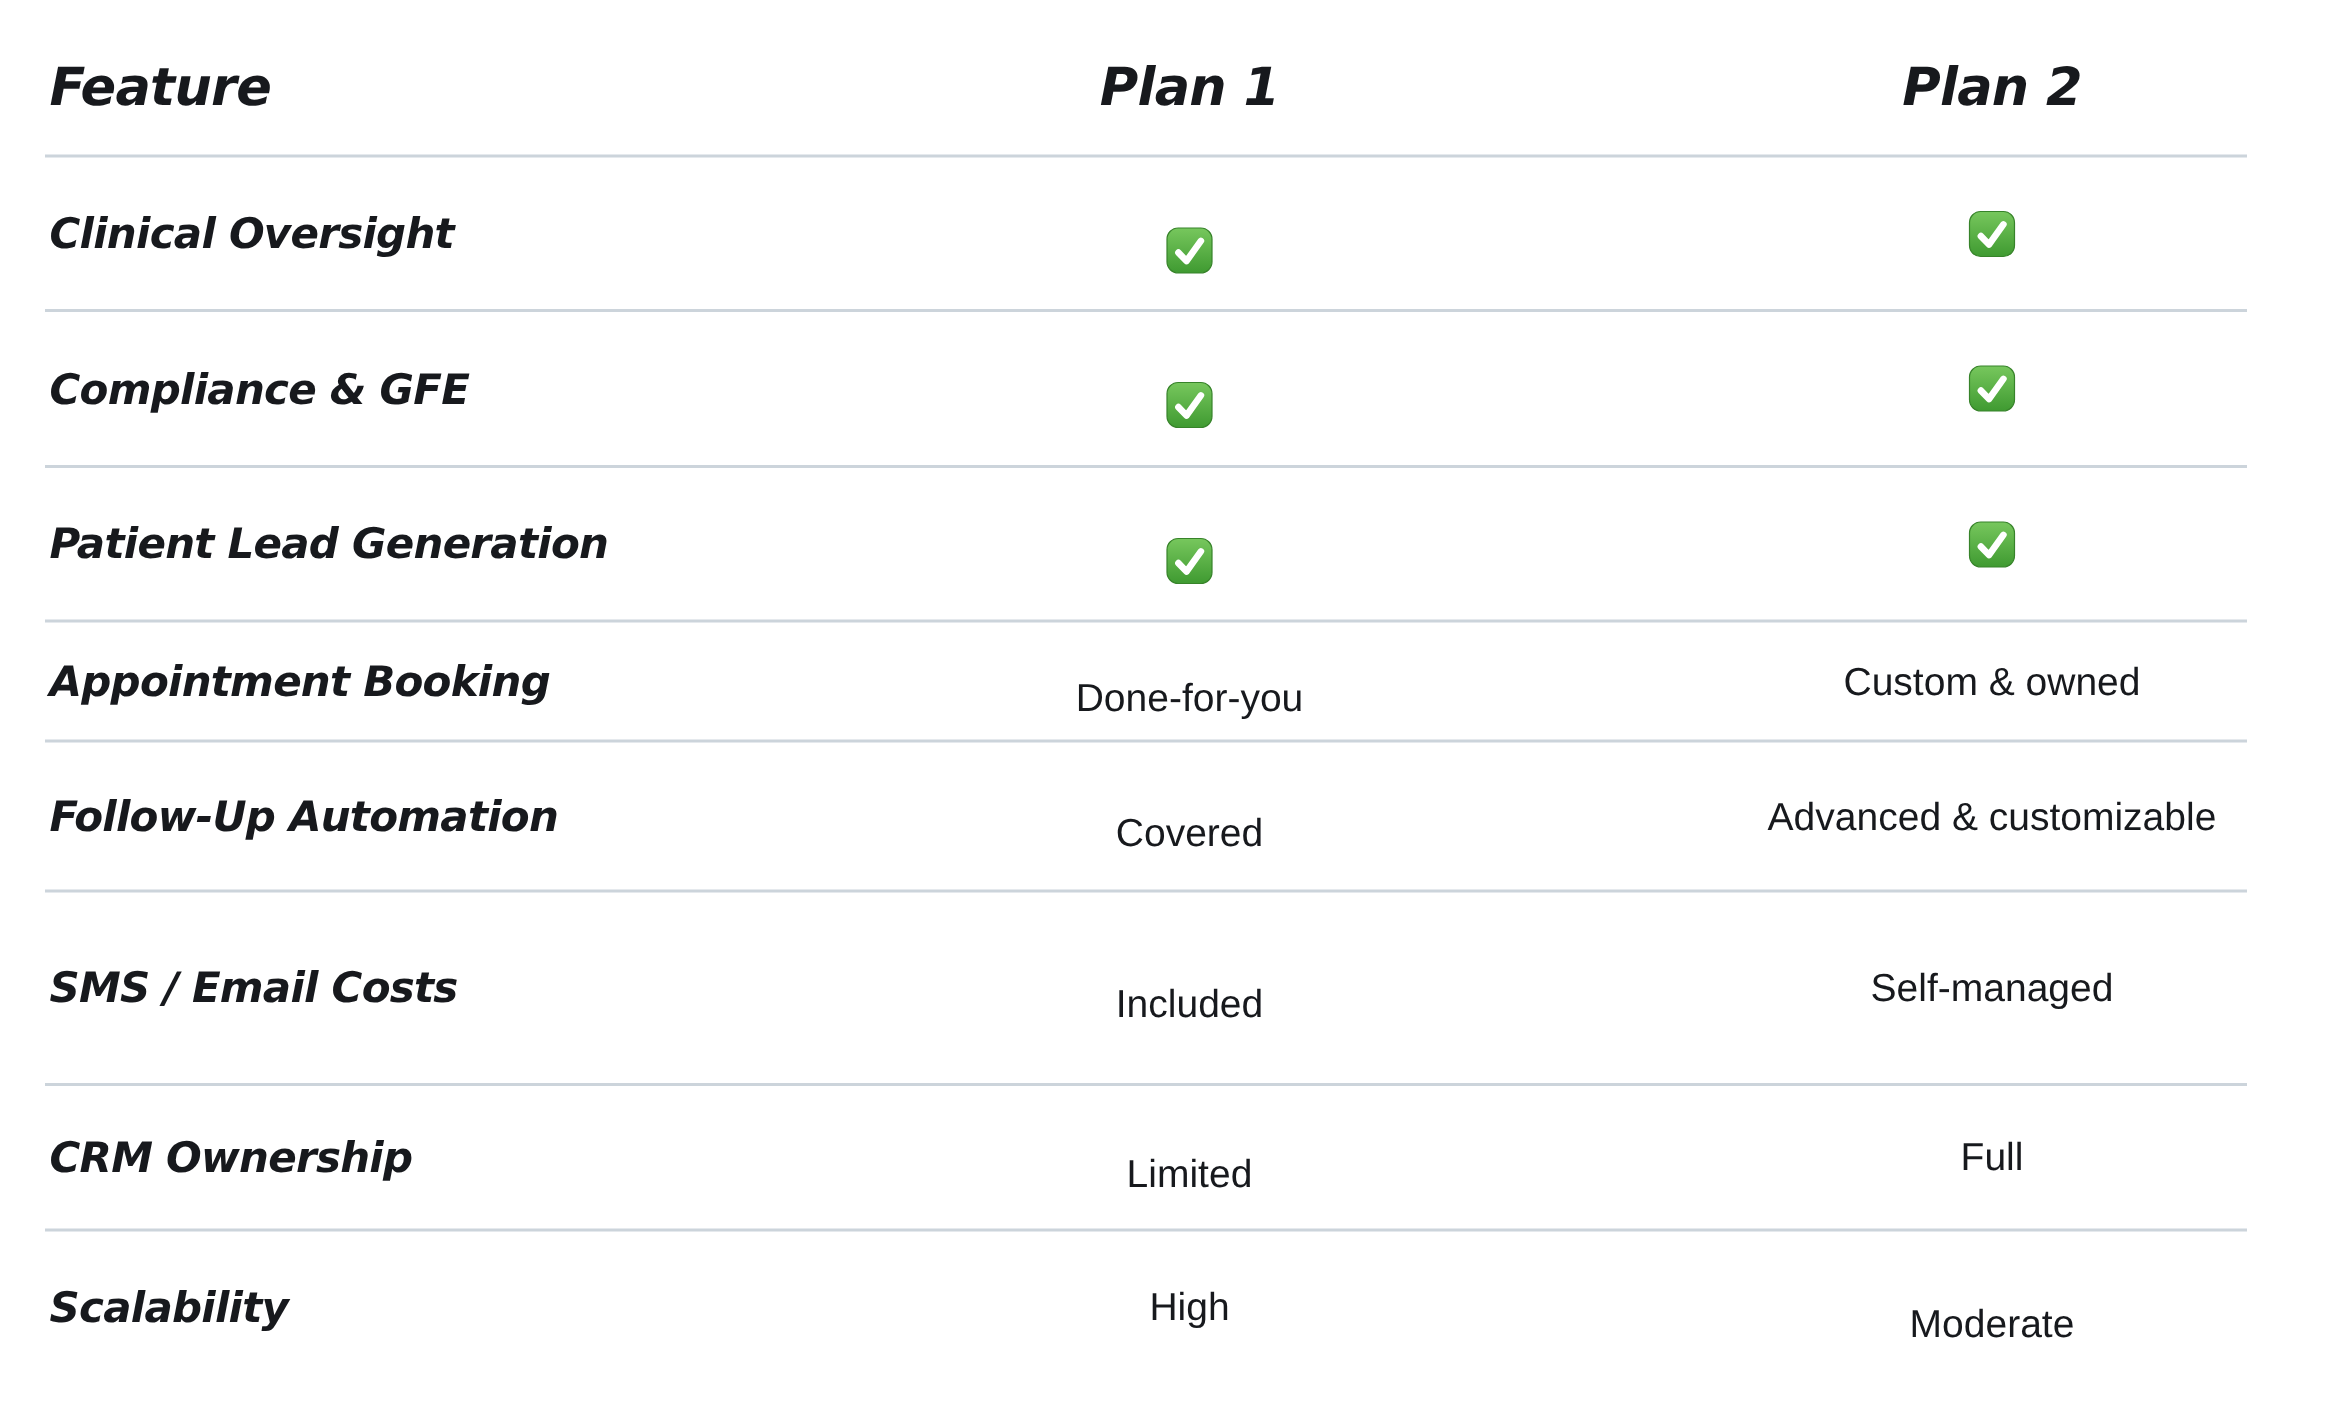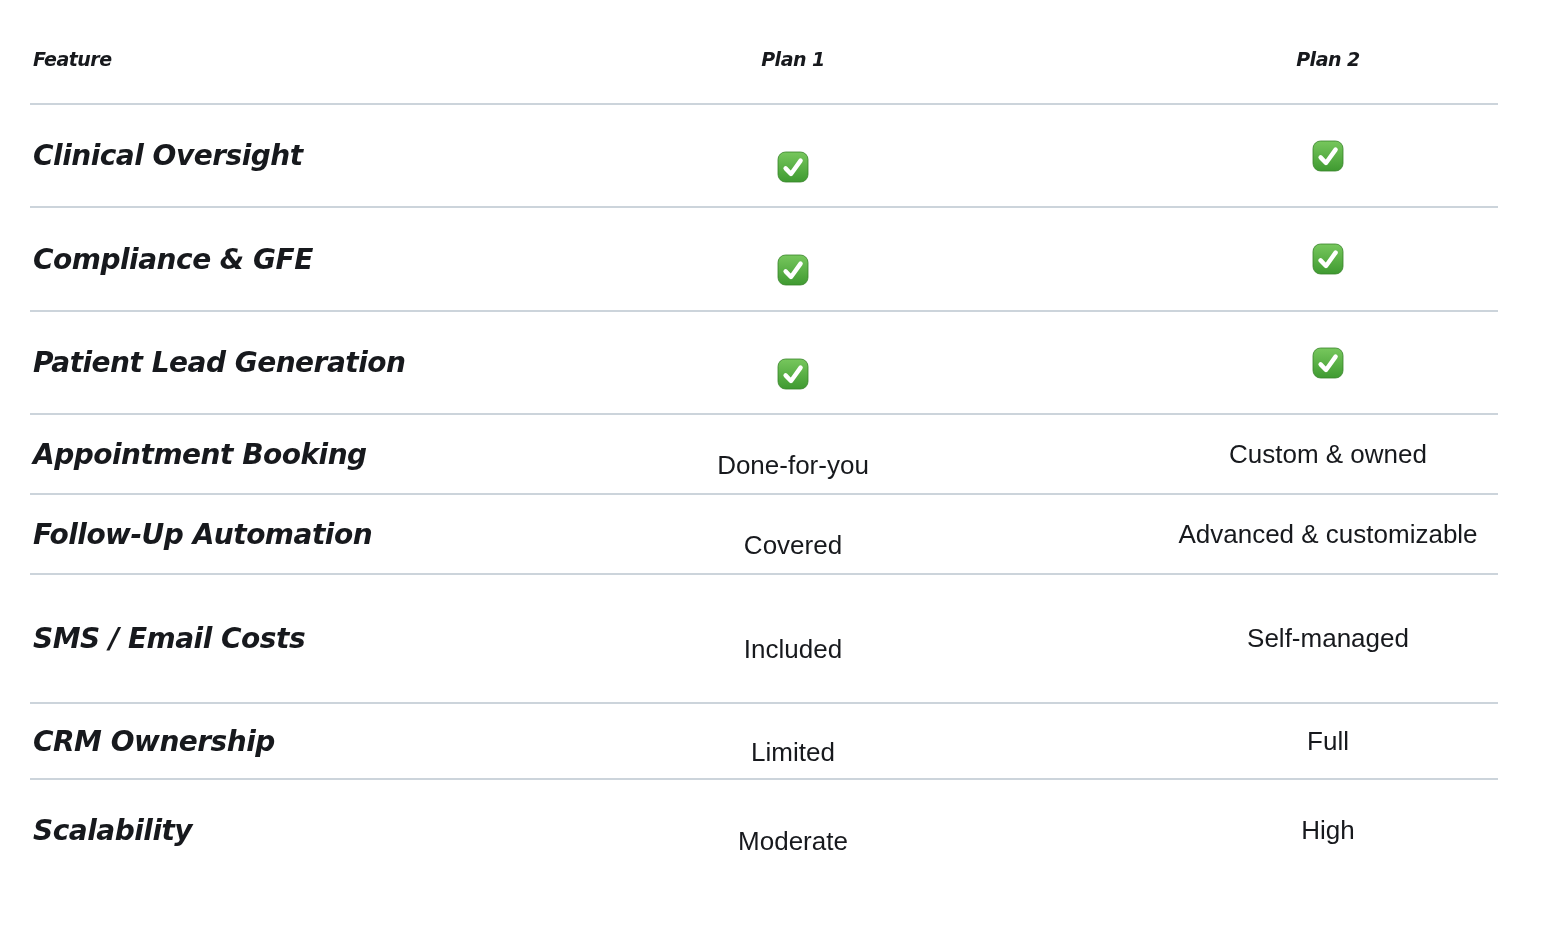--- a/index.html
+++ b/index.html
@@ -23,23 +23,23 @@
     display:grid;
     grid-template-columns:398px 730px 340px;
     border-bottom:2px solid var(--divider);
   }
   
   .table .row:nth-of-type(1){height:105px;padding-top:14px}
   .table .row:nth-of-type(2){height:103px}
   .table .row:nth-of-type(3){height:104px}
   .table .row:nth-of-type(4){height:103px}
   .table .row:nth-of-type(5){height:80px}
-  .table .row:nth-of-type(6){height:80px}
+  .table .row:nth-of-type(6){height:100px}
   .table .row:nth-of-type(7){height:129px}
-  .table .row:nth-of-type(8){height:76px}
+  .table .row:nth-of-type(8){height:97px}
   .table .row:nth-of-type(9){height:101px;border-bottom:none}
 
   .cell{
     display:flex;
     align-items:center;
     min-width:0;
   }
   .cell.feature{
     justify-content:flex-start;
     padding-left:3px;
@@ -57,21 +57,21 @@
     font-weight:400;
     white-space:nowrap;
   }
   
   .table .row:not(.header) .cell.plan1{transform:translateY(11px)}
 
   .row.header .cell{
     font-family:"DejaVu Sans","Liberation Sans",sans-serif;
     font-style:italic;
     font-weight:700;
-    font-size:19px;
+    font-size:35px;
     letter-spacing:-0.5px;
   }
   .check{display:inline-block;width:32px;height:32px;line-height:0}
   .check svg{display:block}
 </style>
 </head>
 <body>
 
 <svg width="0" height="0" style="position:absolute" aria-hidden="true">
   <defs>
@@ -168,16 +168,16 @@
   </div>
 
   <div class="row">
     <div class="cell feature">CRM Ownership</div>
     <div class="cell plan1">Limited</div>
     <div class="cell plan2">Full</div>
   </div>
 
   <div class="row">
     <div class="cell feature">Scalability</div>
+    <div class="cell plan2">High</div>
     <div class="cell plan1">Moderate</div>
-    <div class="cell plan2">High</div>
   </div>
 </div>
 
 </body></html>

